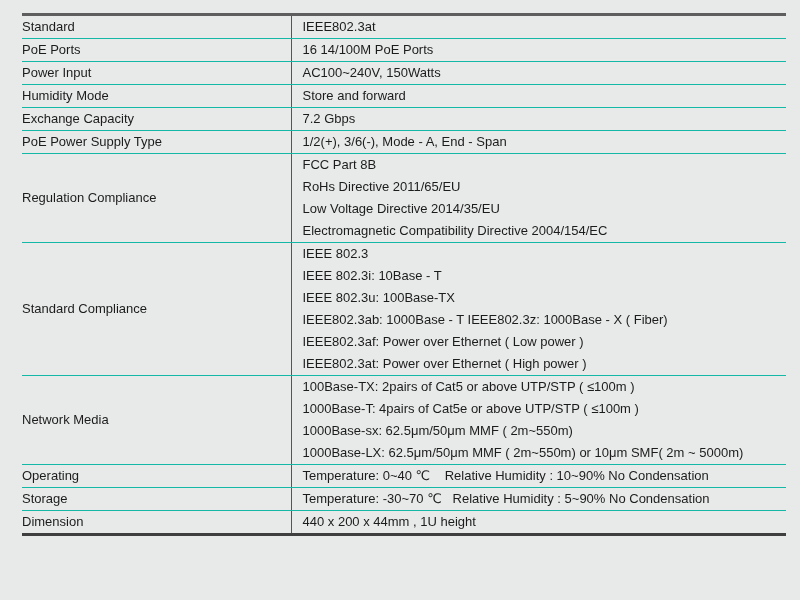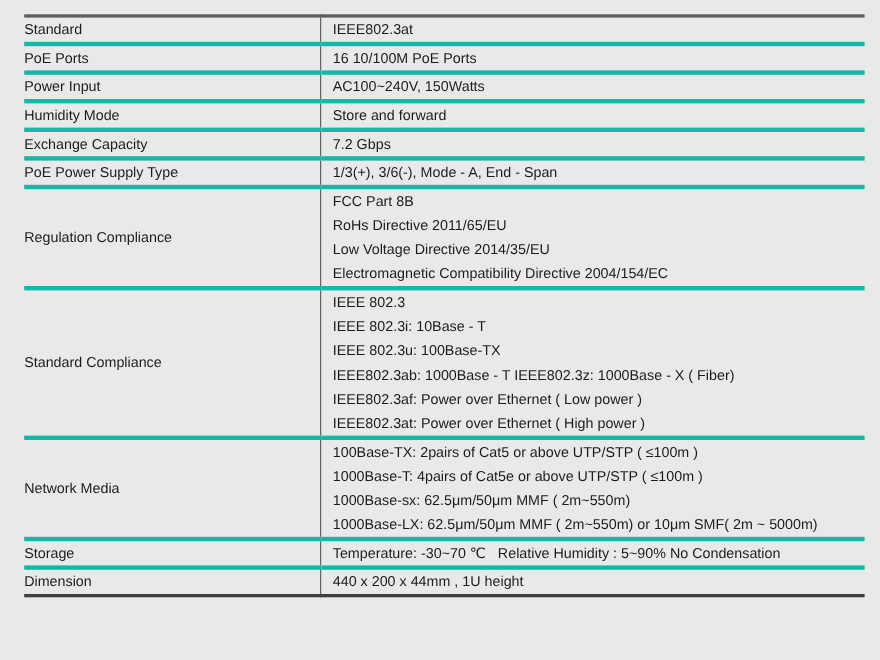--- a/index.html
+++ b/index.html
@@ -20,21 +20,21 @@
   table.spec {
     border-collapse: collapse;
     width: 764px;
     table-layout: fixed;
     border-top: 3px solid #5e5e5e;
     border-bottom: 3px solid #3f3f3f;
   }
   table.spec td {
     padding: 0;
     vertical-align: middle;
-    border-bottom: 4px solid #14b8a6;
+    border-bottom: 1px solid #14b8a6;
     font-size: 13px;
     color: #1c1c1c;
   }
   table.spec tr:last-child td {
     border-bottom: none;
   }
   td.label-cell {
     width: 269px;
     padding-left: 36px;
     box-sizing: border-box;
@@ -66,21 +66,21 @@
           </td>
           <td class="value-cell">
             <div class="value-line">IEEE802.3at</div>
           </td>
         </tr>
         <tr>
           <td class="label-cell">
             <span class="label-text">PoE Ports</span>
           </td>
           <td class="value-cell">
-            <div class="value-line">16 10/100M PoE Ports</div>
+            <div class="value-line">16 14/100M PoE Ports</div>
           </td>
         </tr>
         <tr>
           <td class="label-cell">
             <span class="label-text">Power Input</span>
           </td>
           <td class="value-cell">
             <div class="value-line">AC100~240V, 150Watts</div>
           </td>
         </tr>
@@ -98,21 +98,21 @@
           </td>
           <td class="value-cell">
             <div class="value-line">7.2 Gbps</div>
           </td>
         </tr>
         <tr>
           <td class="label-cell">
             <span class="label-text">PoE Power Supply Type</span>
           </td>
           <td class="value-cell">
-            <div class="value-line">1/3(+), 3/6(-), Mode - A, End - Span</div>
+            <div class="value-line">1/2(+), 3/6(-), Mode - A, End - Span</div>
           </td>
         </tr>
         <tr>
           <td class="label-cell">
             <span class="label-text">Regulation Compliance</span>
           </td>
           <td class="value-cell">
             <div class="value-line">FCC Part 8B</div>
             <div class="value-line">RoHs Directive 2011/65/EU</div>
             <div class="value-line">Low Voltage Directive 2014/35/EU</div>
@@ -138,20 +138,28 @@
           </td>
           <td class="value-cell">
             <div class="value-line">100Base-TX: 2pairs of Cat5 or above UTP/STP ( ≤100m )</div>
             <div class="value-line">1000Base-T: 4pairs of Cat5e or above UTP/STP ( ≤100m )</div>
             <div class="value-line">1000Base-sx: 62.5μm/50μm MMF ( 2m~550m)</div>
             <div class="value-line">1000Base-LX: 62.5μm/50μm MMF ( 2m~550m) or 10μm SMF( 2m ~ 5000m)</div>
           </td>
         </tr>
         <tr>
           <td class="label-cell">
+            <span class="label-text">Operating</span>
+          </td>
+          <td class="value-cell">
+            <div class="value-line">Temperature: 0~40 ℃    Relative Humidity : 10~90% No Condensation</div>
+          </td>
+        </tr>
+        <tr>
+          <td class="label-cell">
             <span class="label-text">Storage</span>
           </td>
           <td class="value-cell">
             <div class="value-line">Temperature: -30~70 ℃   Relative Humidity : 5~90% No Condensation</div>
           </td>
         </tr>
         <tr>
           <td class="label-cell">
             <span class="label-text">Dimension</span>
           </td>

